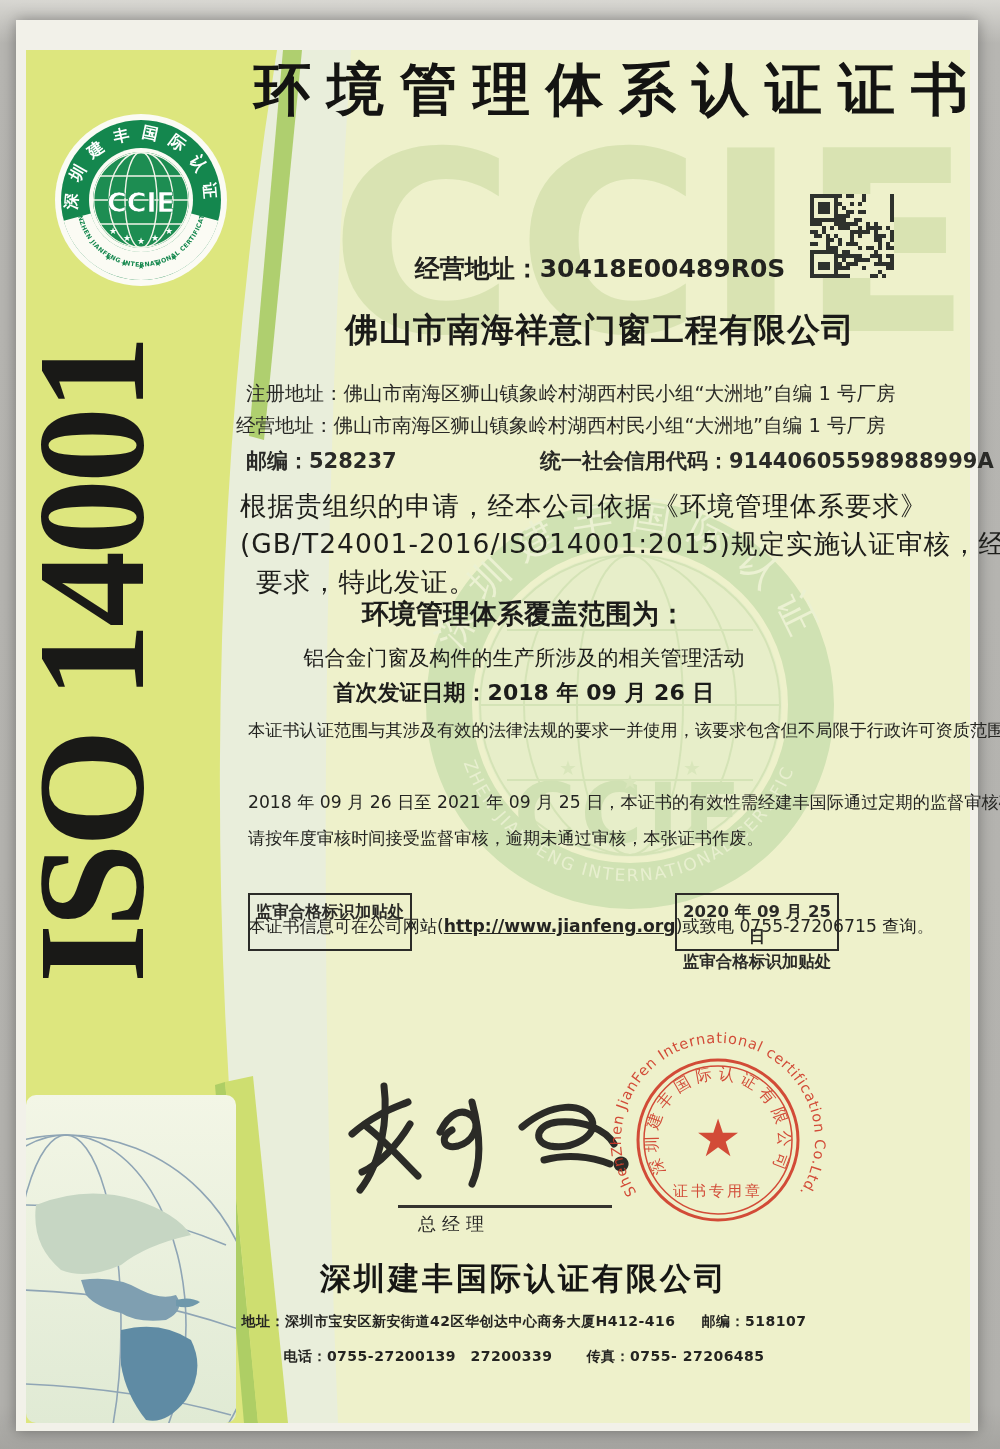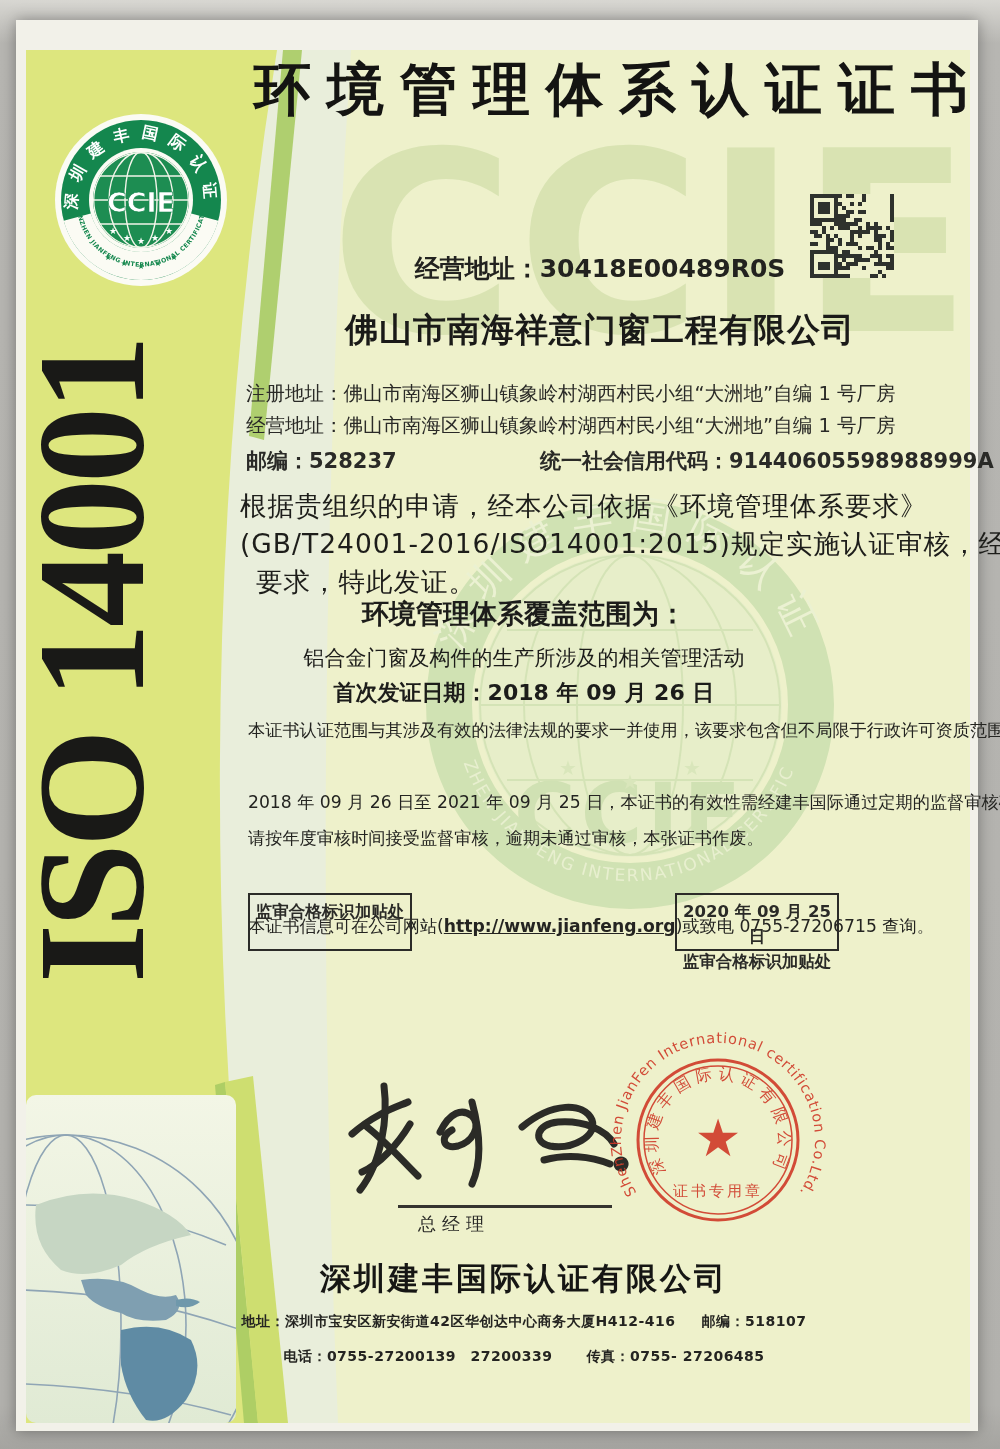--- a/index.html
+++ b/index.html
@@ -333,21 +333,21 @@
       <i style="left: 28px; top: 80px; width: 4px; height: 4px;"></i>
       <i style="left: 32px; top: 80px; width: 4px; height: 4px;"></i>
       <i style="left: 36px; top: 80px; width: 4px; height: 4px;"></i>
       <i style="left: 60px; top: 80px; width: 4px; height: 4px;"></i>
       <i style="left: 64px; top: 80px; width: 4px; height: 4px;"></i>
       <i style="left: 72px; top: 80px; width: 4px; height: 4px;"></i>
     </div>
 
   <div class="abs company nowrap" style="left:240px;top:308px;width:720px;">佛山市南海祥意门窗工程有限公司</div>
   <div class="abs field nowrap" style="left:246px;top:380px;"><span>注册地址：</span><span>佛山市南海区狮山镇象岭村湖西村民小组“大洲地”自编 1 号厂房</span></div>
-  <div class="abs field nowrap" style="left:246px;top:412px;"><span>经营地址：</span><span>佛山市南海区狮山镇象岭村湖西村民小组“大洲地”自编 1 号厂房</span></div>
+  <div class="abs field nowrap" style="left:236px;top:412px;"><span>经营地址：</span><span>佛山市南海区狮山镇象岭村湖西村民小组“大洲地”自编 1 号厂房</span></div>
   <div class="abs field nowrap" style="left:246px;top:447px;font-weight:bold;font-size:21px;"><span>邮编：</span><span>528237</span></div>
   <div class="abs field nowrap" style="left:540px;top:447px;font-weight:bold;font-size:21px;"><span>统一社会信用代码：</span><span>91440605598988999A</span></div>
 
   <div class="abs para nowrap" style="left:240px;top:488px;">根据贵组织的申请，经本公司依据《环境管理体系要求》</div>
   <div class="abs para nowrap" style="left:240px;top:526px;">(GB/T24001-2016/ISO14001:2015)规定实施认证审核，经评定符合</div>
   <div class="abs para nowrap" style="left:256px;top:564px;">要求，特此发证。</div>
 
   <div class="abs center-col nowrap" style="top:596px;font-size:27px;font-weight:bold;">环境管理体系覆盖范围为：</div>
   <div class="abs center-col nowrap" style="top:644px;font-size:21px;">铝合金门窗及构件的生产所涉及的相关管理活动</div>
   <div class="abs center-col nowrap" style="top:678px;font-size:22px;font-weight:bold;">首次发证日期：2018 年 09 月 26 日</div>

